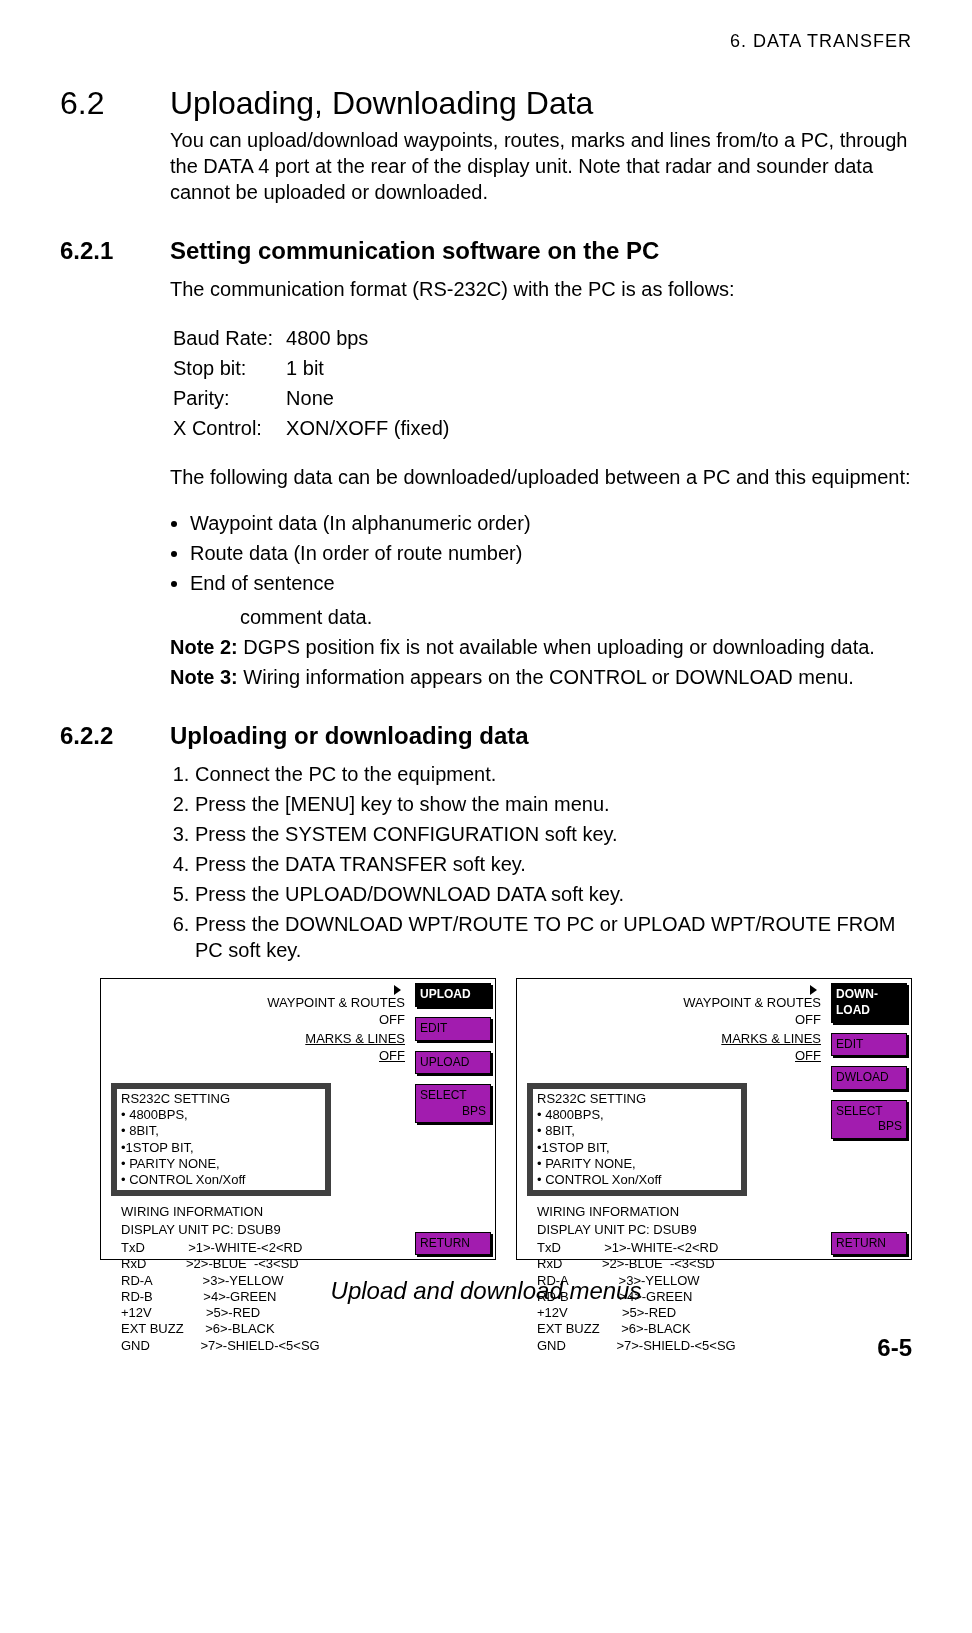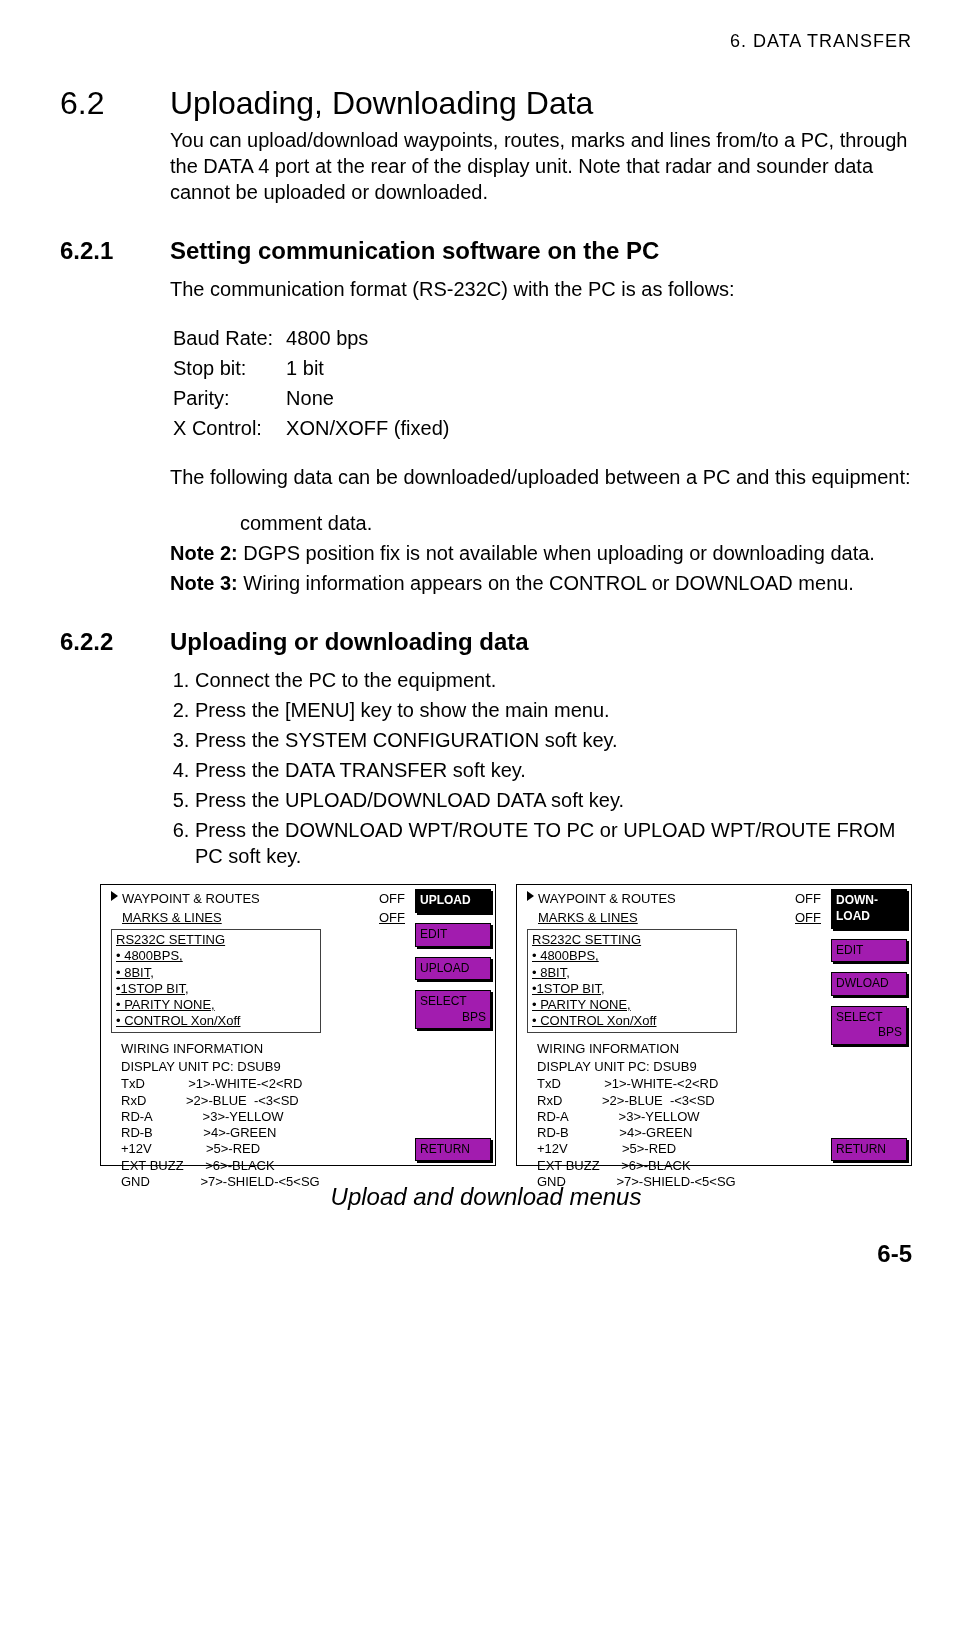--- a/index.html
+++ b/index.html
@@ -61,38 +61,38 @@
   }
   .menu-right {
     width: 76px;
     padding: 4px 4px 4px 4px;
     display: flex;
     flex-direction: column;
     gap: 10px;
   }
   .menu-title-row {
     display: flex;
-    align-items: flex-start;
+    align-items: flex-end;
     margin-bottom: 2px;
+    flex-direction: column;
   }
   .tri {
     width: 0; height: 0;
     border-top: 5px solid transparent;
     border-bottom: 5px solid transparent;
     border-left: 7px solid #000;
     margin-right: 4px;
   }
   .title-text { flex:1; }
   .title-val { margin-left: 10px; }
   .rs232-box {
-    border: 1px solid #404040;
+    border: 6px solid #404040;
     padding: 2px 4px;
-    margin-top: 2px;
+    margin-top: 18px;
     width: 200px;
-    text-decoration: underline;
   }
   .rs232-box div { line-height: 1.25; }
   .wiring {
     margin-top: 8px;
     margin-left: 10px;
   }
   .wiring .hdr { margin-bottom: 1px; }
   .wiring-row { white-space: pre; font-family: Arial; line-height:1.25; }
   .softkey {
     border: 1px solid #000;
@@ -152,20 +152,25 @@
           <td>Parity:</td>
           <td>None</td>
         </tr>
     <tr>
           <td>X Control:</td>
           <td>XON/XOFF (fixed)</td>
         </tr>
   </tbody>
     </table>
   <p>The following data can be downloaded/uploaded between a PC and this equipment:</p>
+  <ul class="bullets">
+    <li>Waypoint data (In alphanumeric order)</li>
+    <li>Route data (In order of route number)</li>
+    <li>End of sentence</li>
+  </ul>
   <div class="notes">
     <p class="indent">comment data.</p>
     <p><b>Note 2:</b><span> DGPS position fix is not available when uploading or downloading data.</span></p>
     <p><b>Note 3:</b><span> Wiring information appears on the CONTROL or DOWNLOAD menu.</span></p>
   </div>
 </div>
 
 <h2>
   <span class="num">6.2.2</span><span>Uploading or downloading data</span>
 </h2>

